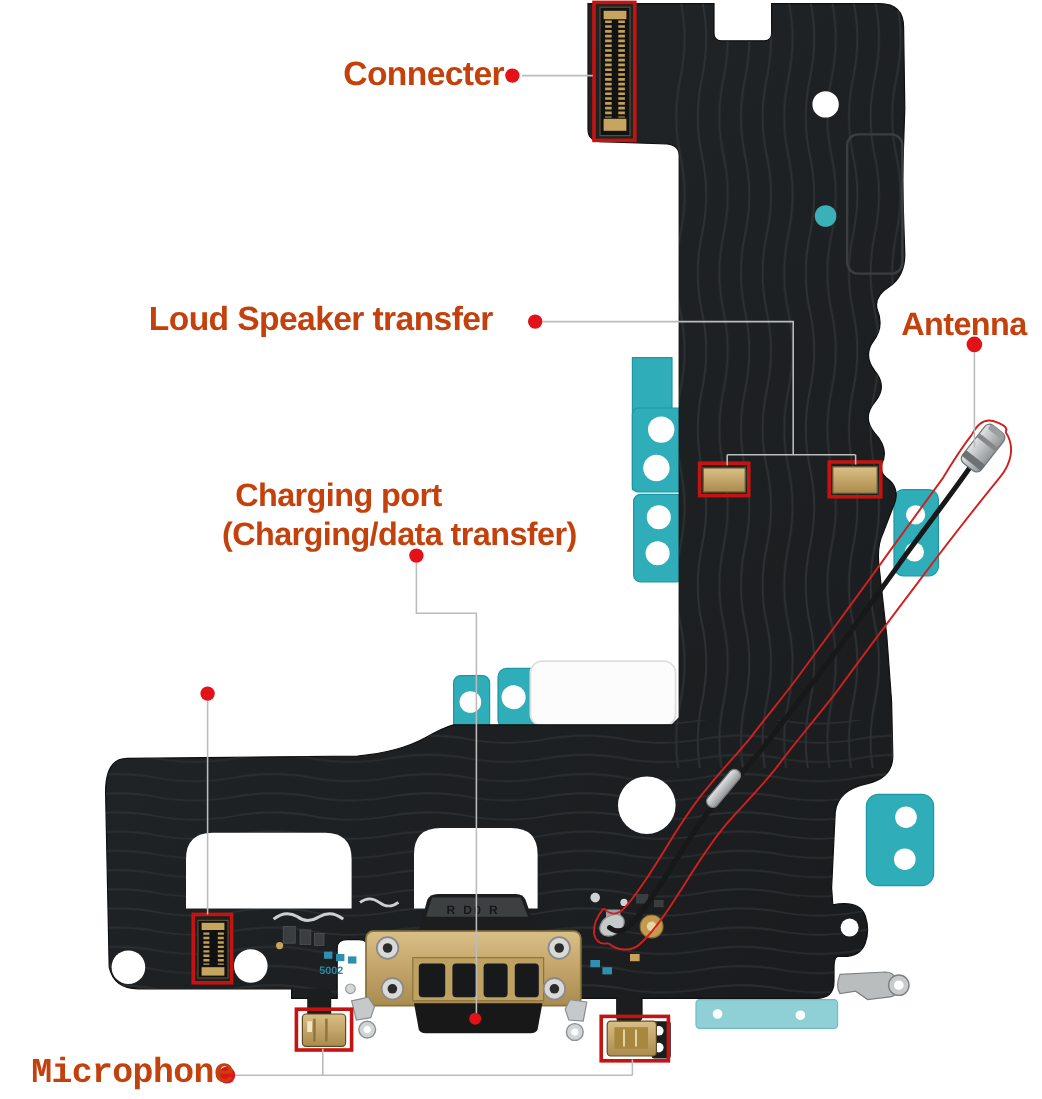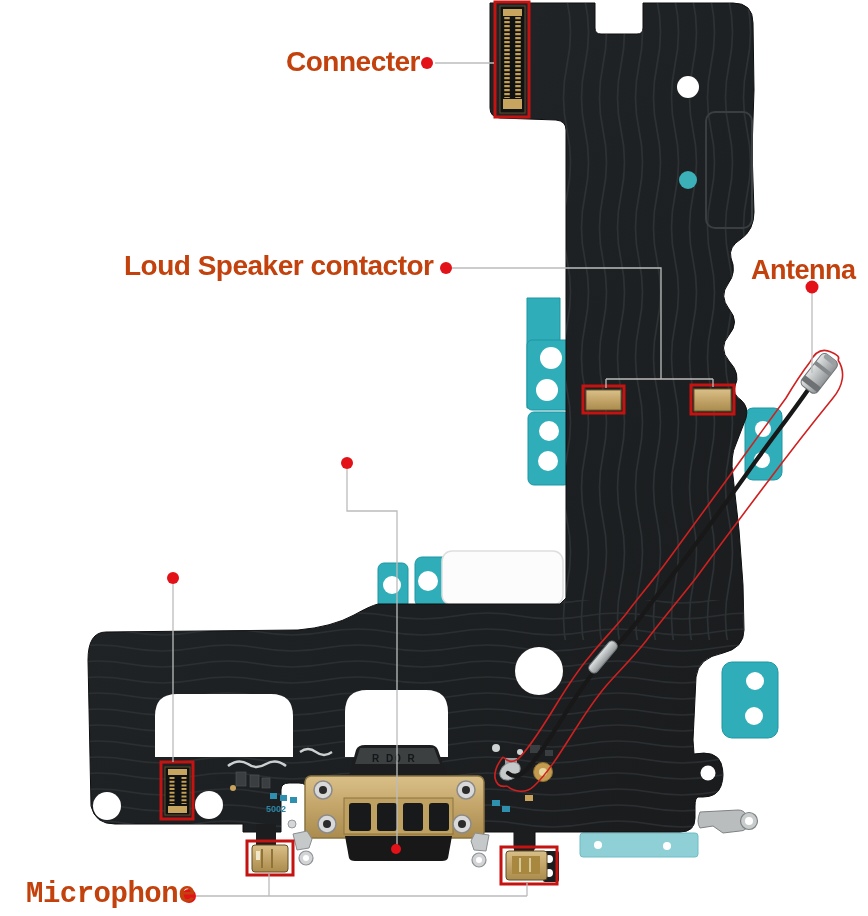--- a/index.html
+++ b/index.html
@@ -277,16 +277,18 @@
       <circle cx="446" cy="268" r="6"></circle>
       <circle cx="812" cy="287" r="6.5"></circle>
       <circle cx="347" cy="463" r="6"></circle>
       <circle cx="396" cy="849" r="5"></circle>
       <circle cx="173" cy="578" r="6"></circle>
       <circle cx="189" cy="896" r="7"></circle>
     </g>
   </svg>
 
   <div class="lbl lbl-connector">Connecter</div>
-  <div class="lbl lbl-loudspeaker">Loud Speaker contactor</div>
+  <div class="lbl lbl-loudspeaker">Loud Speaker transfer</div>
   <div class="lbl lbl-antenna">Antenna</div>
+  <div class="lbl lbl-charging1">Charging port</div>
+  <div class="lbl lbl-charging2">(Charging/data transfer)</div>
   <div class="lbl lbl-microphone">Microphone</div>
 </div>
 
 </body></html>

